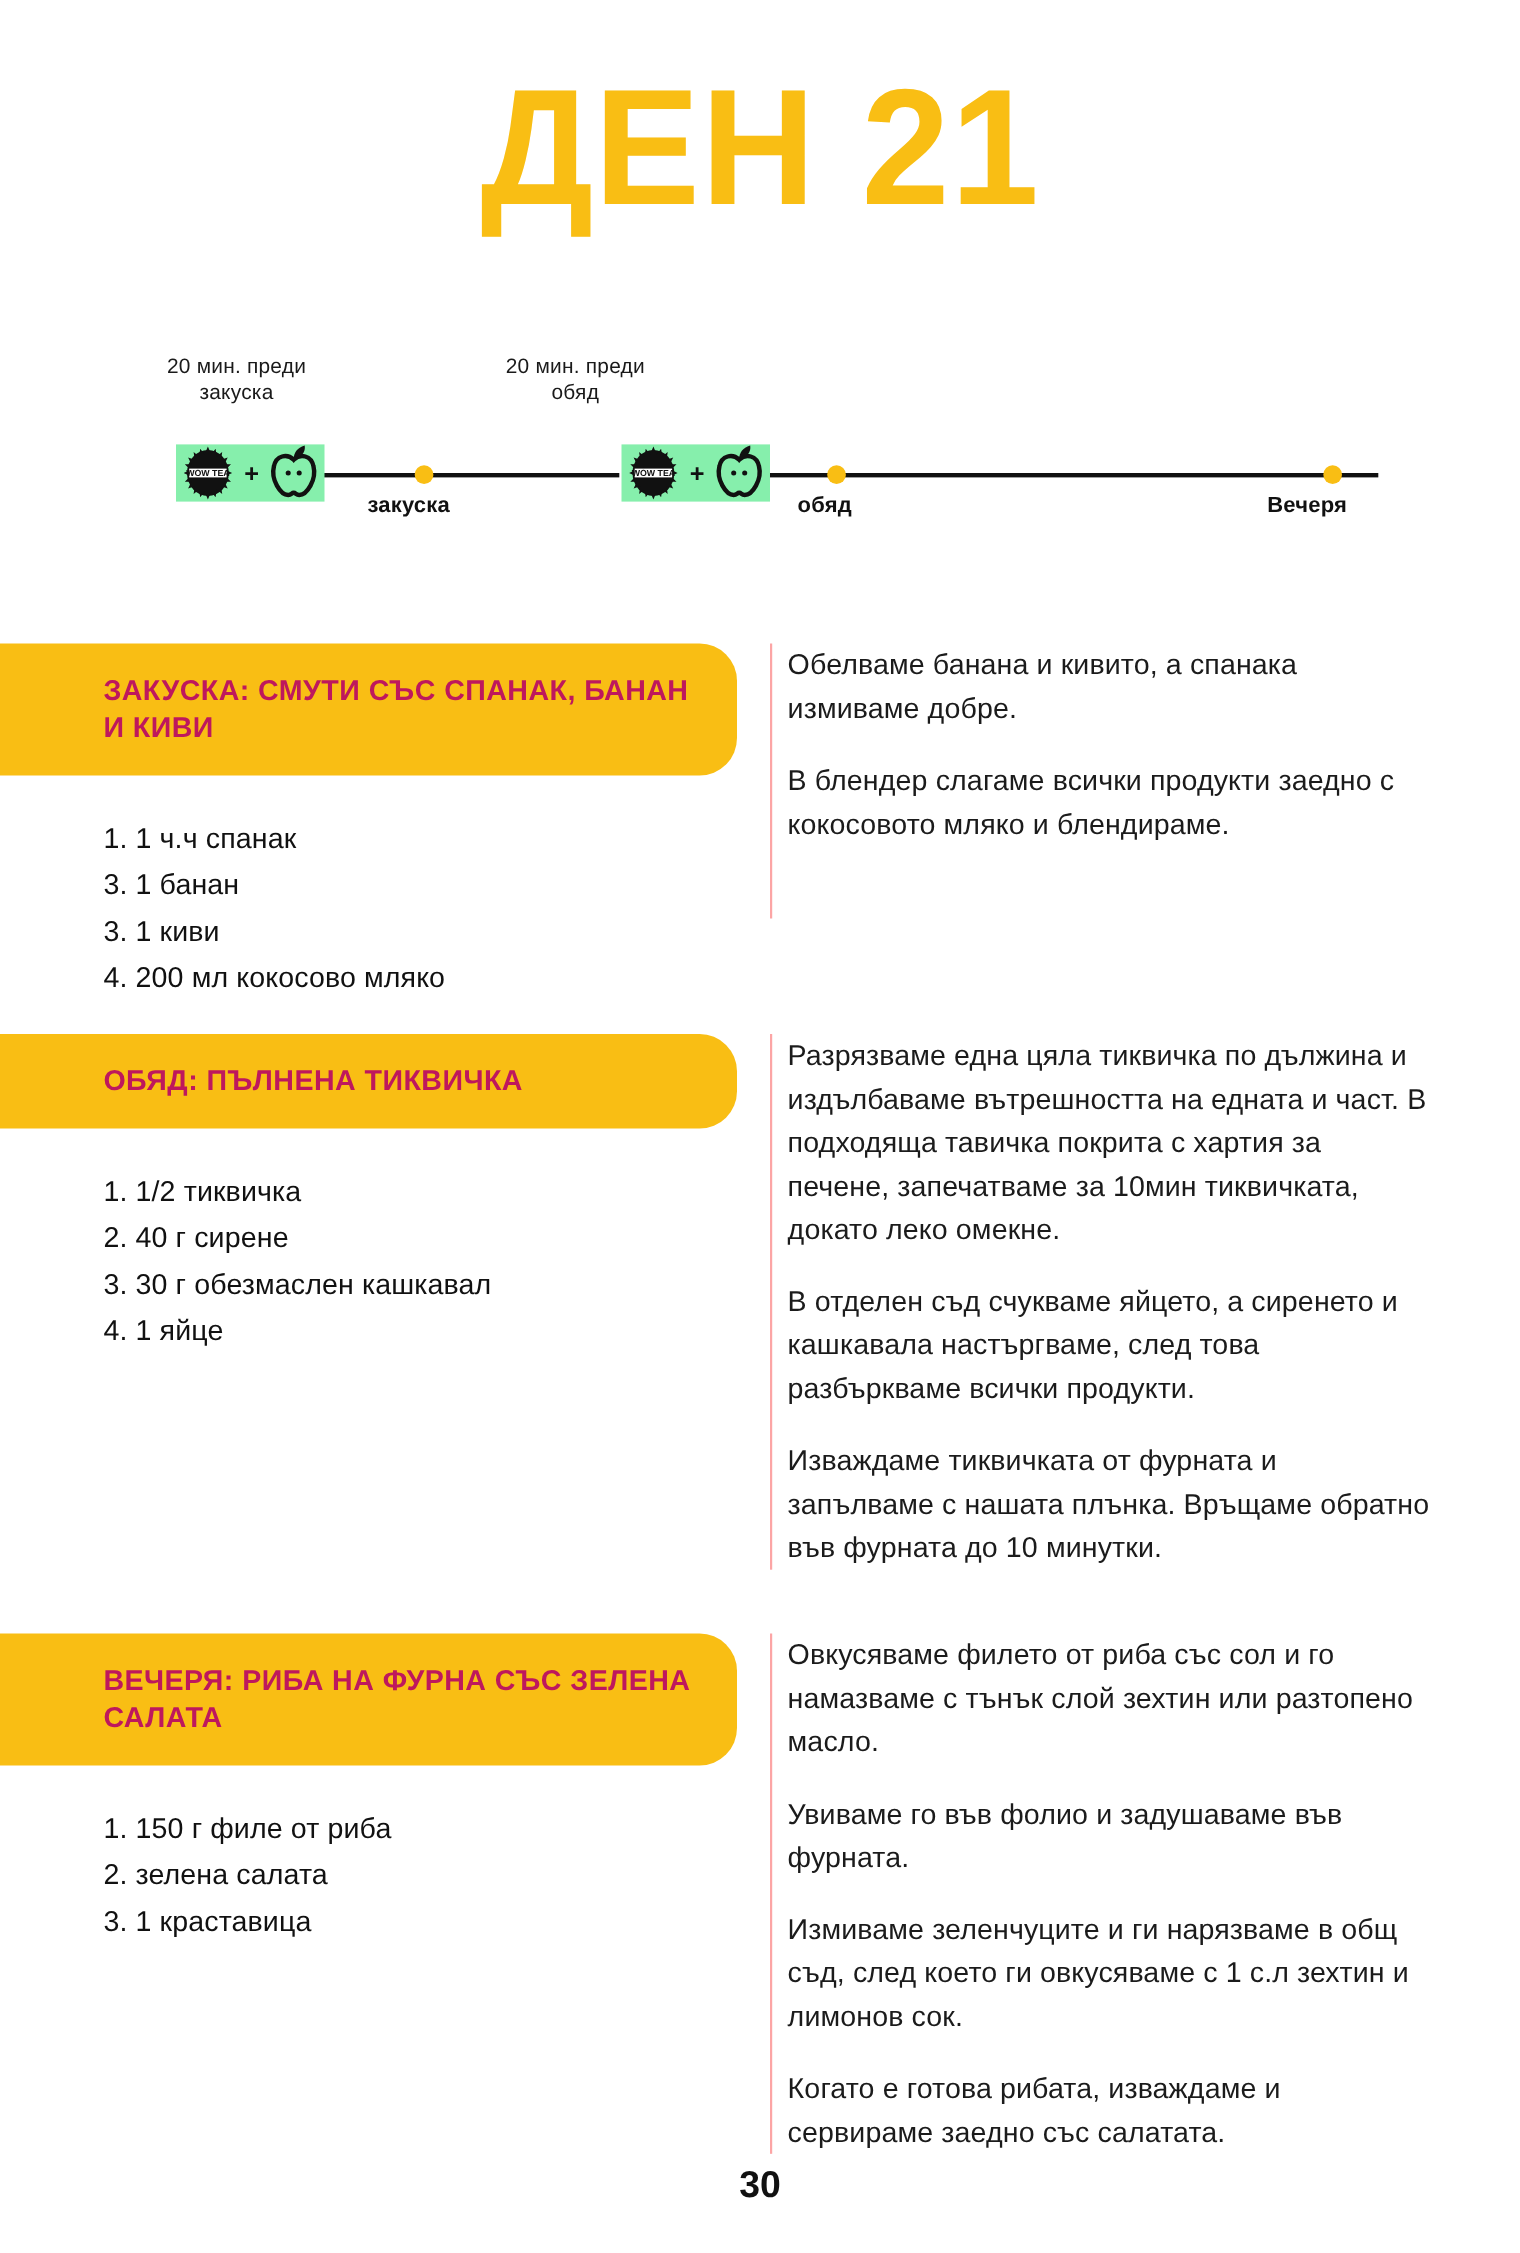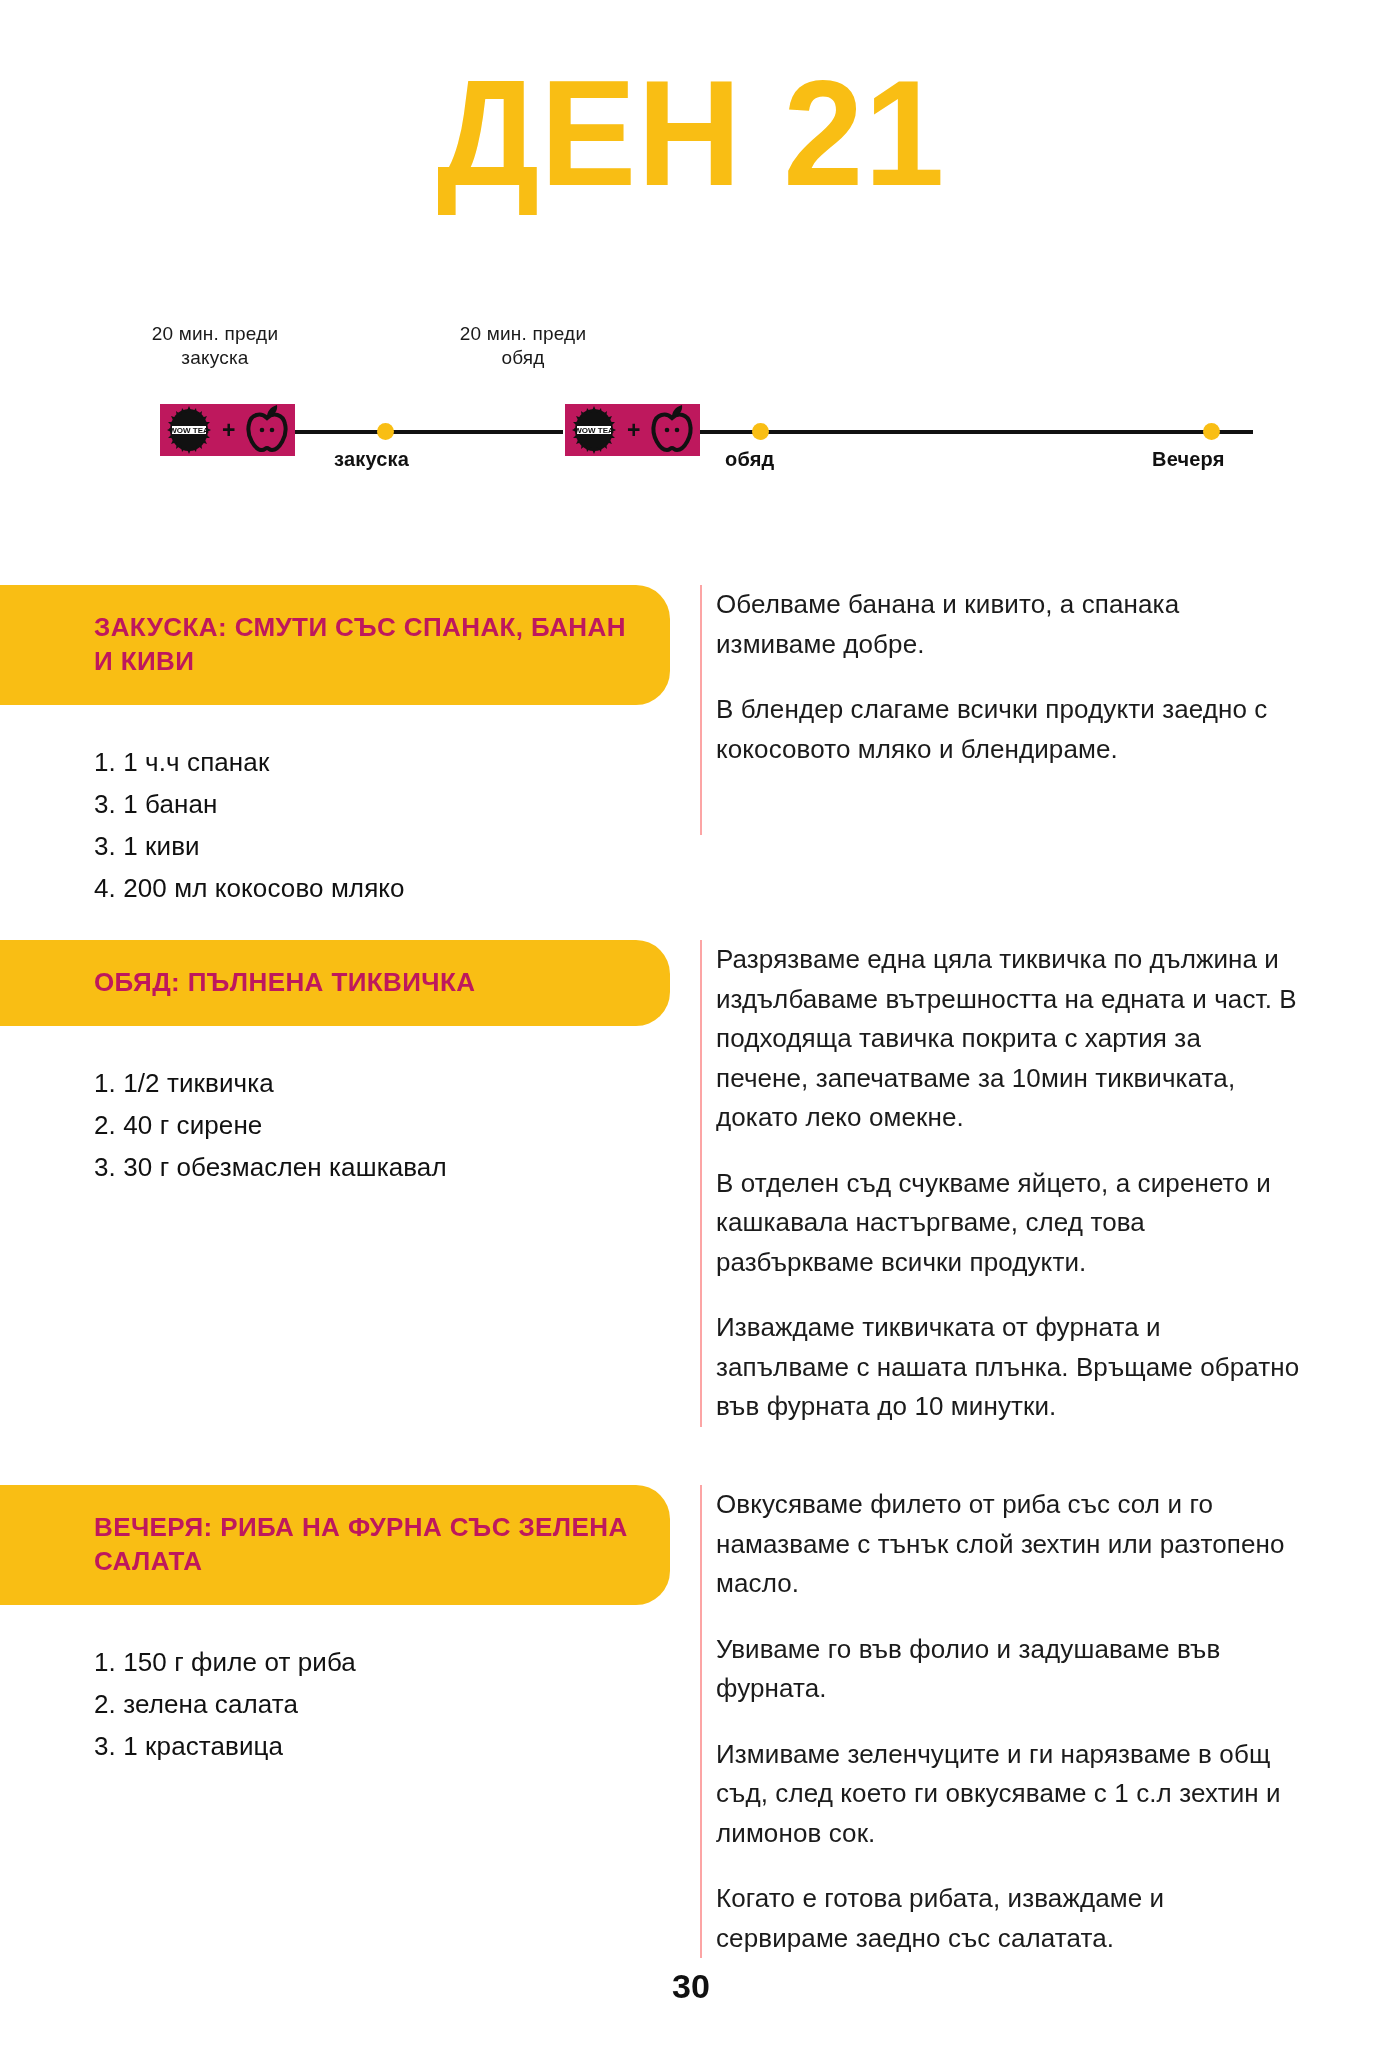--- a/index.html
+++ b/index.html
@@ -60,21 +60,21 @@
     color: #1a1a1a;
     line-height: 1.25;
     letter-spacing: .2px;
   }
   .tl-group {
     position: absolute;
     top: 74px;
     display: flex;
     align-items: center;
     gap: 8px;
-    background: #be185d;
+    background: #86efac;
     padding: 0 4px;
     justify-content: space-between;
   }
   .tl-plus {
     font-size: 23px;
     font-weight: 600;
     color: #111;
     line-height: 1;
   }
   .tl-dot {
@@ -254,20 +254,21 @@
     </div>
   </div>
 
   <div class="section" style="top:940px;">
     <div class="left-col">
       <div class="meal-header">ОБЯД: ПЪЛНЕНА ТИКВИЧКА</div>
       <ul class="ingredients">
         <li>1. 1/2 тиквичка</li>
         <li>2. 40 г сирене</li>
         <li>3. 30 г обезмаслен кашкавал</li>
+        <li>4. 1 яйце</li>
       </ul>
     </div>
     <div class="right-col steps" style="min-height:460px;">
       <p>Разрязваме една цяла тиквичка по дължина и издълбаваме вътрешността на едната и част. В подходяща тавичка покрита с хартия за печене, запечатваме за 10мин тиквичката, докато леко омекне.</p>
       <p>В отделен съд счукваме яйцето, а сиренето и кашкавала настъргваме, след това разбъркваме всички продукти.</p>
       <p>Изваждаме тиквичката от фурната и запълваме с нашата плънка. Връщаме обратно във фурната до 10 минутки.</p>
     </div>
   </div>
 
   <div class="section" style="top:1485px;">

